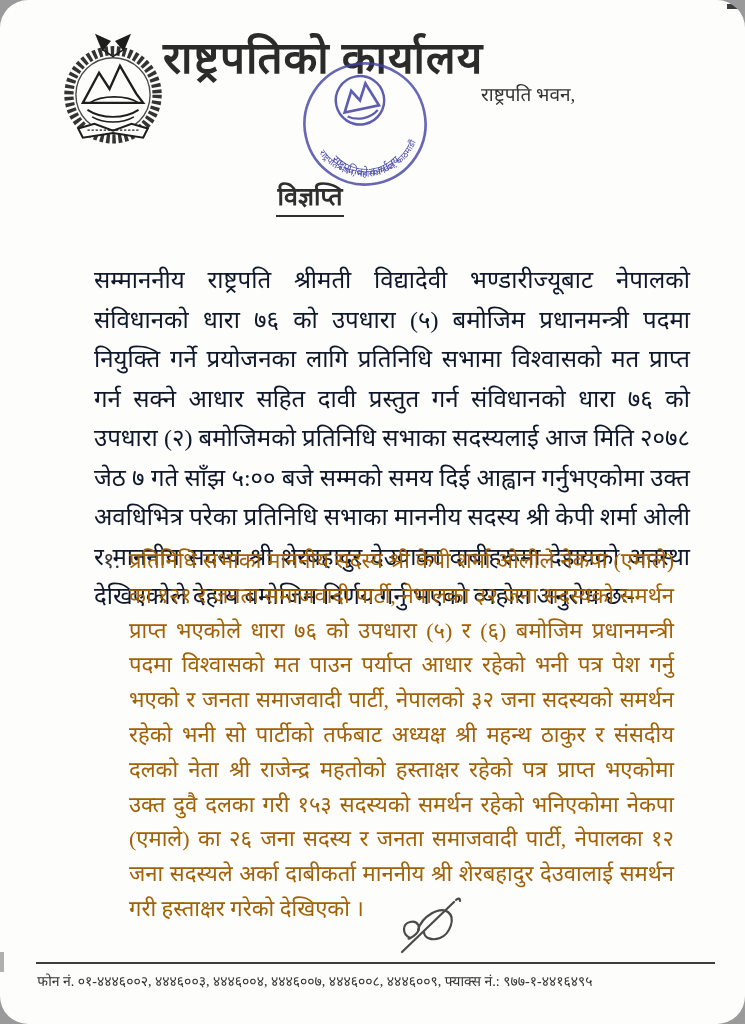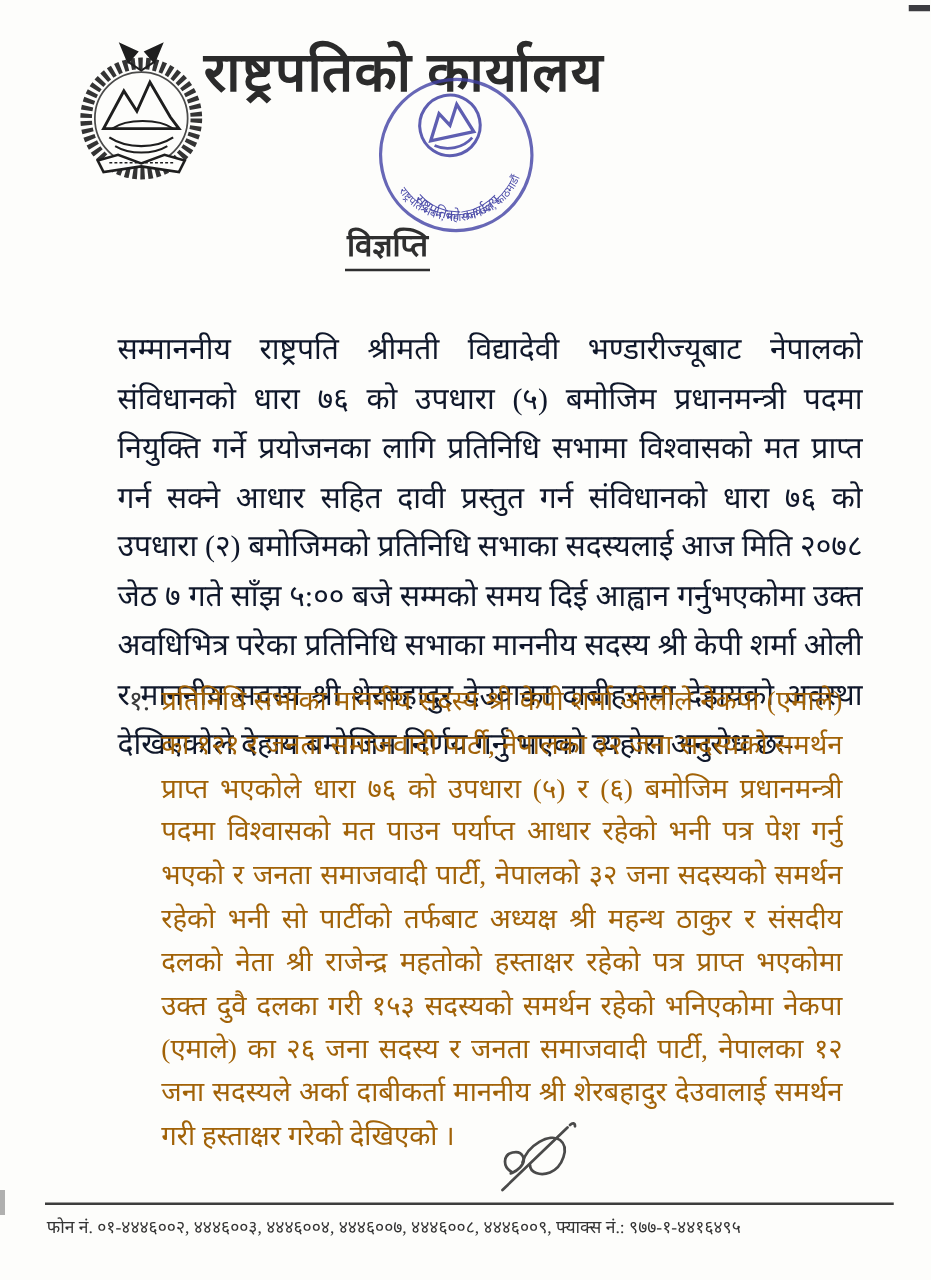--- a/index.html
+++ b/index.html
@@ -4,20 +4,21 @@
 <style>
   html,body{margin:0;padding:0;background:#9a9a9a;}
   .page{
     position:relative;
     width:745px;height:1024px;
     margin:0 auto;
     background:#fdfdfb;
     overflow:hidden;
     font-family:"Liberation Serif", serif;
     color:#383838;
+    border-radius:28px;
   }
   
   .emblem{position:absolute;left:55px;top:30px;width:116px;height:118px;}
   .office-name{
     position:absolute;left:163px;top:26px;width:380px;
     font-size:44px;font-weight:600;color:#2b2b2b;letter-spacing:1px;
     white-space:nowrap;
   }
   .stamp{position:absolute;left:299px;top:58px;width:132px;height:132px;opacity:.93;}
   .address{
@@ -105,20 +106,21 @@
           <textPath href="#arcTop" startOffset="8%">राष्ट्रपतिको कार्यालय</textPath>
         </text>
         <text font-size="8" fill="#3f3fa3" font-family="Liberation Serif, serif">
           <textPath href="#arcBottom" startOffset="4%">राष्ट्रपति भवन, महाराजगञ्ज, काठमाडौं</textPath>
         </text>
       </g>
     </svg>
   </div>
 
   <div class="address">
+    <div>राष्ट्रपति भवन,</div>
   </div>
 
   <div class="doc-title-wrap">
     <span class="doc-title">विज्ञप्ति</span>
   </div>
 
   <p class="intro">सम्माननीय राष्ट्रपति श्रीमती विद्यादेवी भण्डारीज्यूबाट नेपालको संविधानको धारा ७६ को उपधारा (५) बमोजिम प्रधानमन्त्री पदमा नियुक्ति गर्ने प्रयोजनका लागि प्रतिनिधि सभामा विश्वासको मत प्राप्त गर्न सक्ने आधार सहित दावी प्रस्तुत गर्न संविधानको धारा ७६ को उपधारा (२) बमोजिमको प्रतिनिधि सभाका सदस्यलाई आज मिति २०७८ जेठ ७ गते साँझ ५:०० बजे सम्मको समय दिई आह्वान गर्नुभएकोमा उक्त अवधिभित्र परेका प्रतिनिधि सभाका माननीय सदस्य श्री केपी शर्मा ओली र माननीय सदस्य श्री शेरबहादुर देउवाका दाबीहरूमा देहायको अवस्था देखिएकोले देहाय बमोजिम निर्णय गर्नु भएको व्यहोरा अनुरोध छः-</p>
 
   <div class="list-item">
     <span class="item-number">१.</span>

